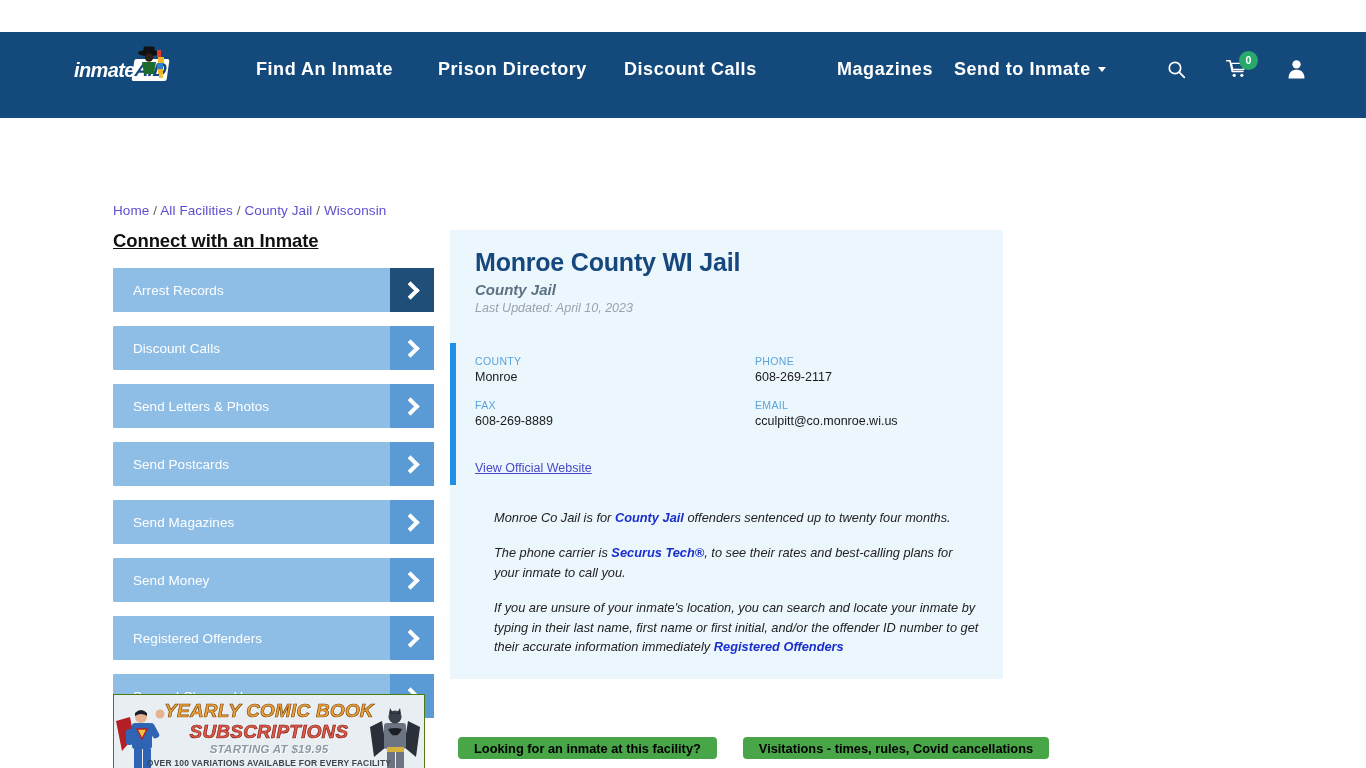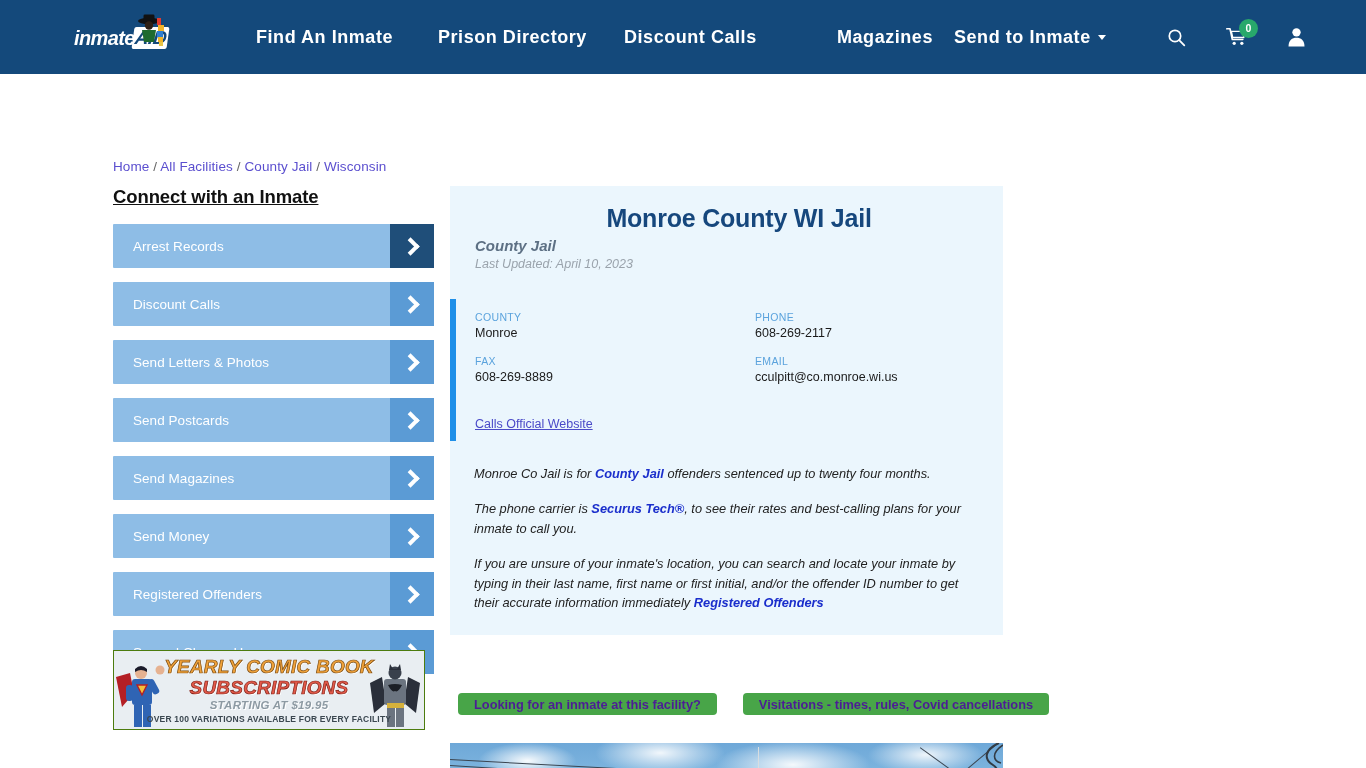--- a/index.html
+++ b/index.html
@@ -7,25 +7,26 @@
     margin: 0; padding: 0;
     width: 1366px; height: 768px;
     overflow: hidden;
     background: #ffffff;
     font-family: "Liberation Sans", sans-serif;
     -webkit-font-smoothing: antialiased;
   }
 
   
   .site-header {
-    height: 74px;
+    height: 86px;
     background: #14497b;
     display: flex;
     align-items: center;
     position: relative;
+    margin-top: 32px;
   }
   .logo {
     position: absolute;
     left: 74px;
     top: 19px;
     width: 112px;
     height: 38px;
     display: flex;
     align-items: center;
   }
@@ -256,21 +257,20 @@
     background: #ebf6fd;
     padding: 0;
   }
   .facility-title {
     margin: 0;
     padding: 18px 0 0 25px;
     font-size: 25px;
     font-weight: bold;
     color: #16477d;
     letter-spacing: -0.2px;
-    text-align: center;
   }
   .facility-subtitle {
     margin: 0;
     padding: 4px 0 0 25px;
     font-size: 15px;
     font-weight: bold;
     font-style: italic;
     color: #5d7084;
   }
   .facility-updated {
@@ -309,20 +309,21 @@
   }
   .c-link {
     font-size: 12.5px;
     color: #4a4ac8;
     text-decoration: underline;
     cursor: pointer;
   }
 
   .desc {
     padding: 18px 24px 22px 24px;
+    margin-left: 20px;
   }
   .desc p {
     margin: 0 0 16px 0;
     font-size: 12.8px;
     font-style: italic;
     color: #222222;
     line-height: 1.52;
   }
   .desc p:last-child { margin-bottom: 0; }
   .desc a {
@@ -336,21 +337,21 @@
   
   .cta-row {
     position: absolute;
     left: 458px;
     top: 619px;
     display: flex;
     gap: 26px;
   }
   .cta-btn {
     background: #48a548;
-    color: #4c1d95;
+    color: #000000;
     font-size: 12.8px;
     font-weight: bold;
     border: none;
     border-radius: 4px;
     padding: 0 16px;
     height: 22px;
     cursor: pointer;
     white-space: nowrap;
     font-family: "Liberation Sans", sans-serif;
   }
@@ -569,21 +570,21 @@
         <div>
           <div class="c-label">FAX</div>
           <div class="c-value">608-269-8889</div>
         </div>
         <div>
           <div class="c-label">EMAIL</div>
           <div class="c-value">cculpitt@co.monroe.wi.us</div>
         </div>
         <div>
           <div class="c-label">&nbsp;</div>
-          <a class="c-link">Calls Official Website</a>
+          <a class="c-link">View Official Website</a>
         </div>
       </div>
     </div>
 
     <div class="desc">
       <p><span>Monroe Co Jail is for </span><a>County Jail</a><span> offenders sentenced up to twenty four months.</span></p>
       <p><span>The phone carrier is </span><a>Securus Tech®</a><span>, to see their rates and best-calling plans for your inmate to call you.</span></p>
       <p><span>If you are unsure of your inmate's location, you can search and locate your inmate by typing in their last name, first name or first initial, and/or the offender ID number to get their accurate information immediately </span><a>Registered Offenders</a></p>
     </div>
   </div>

